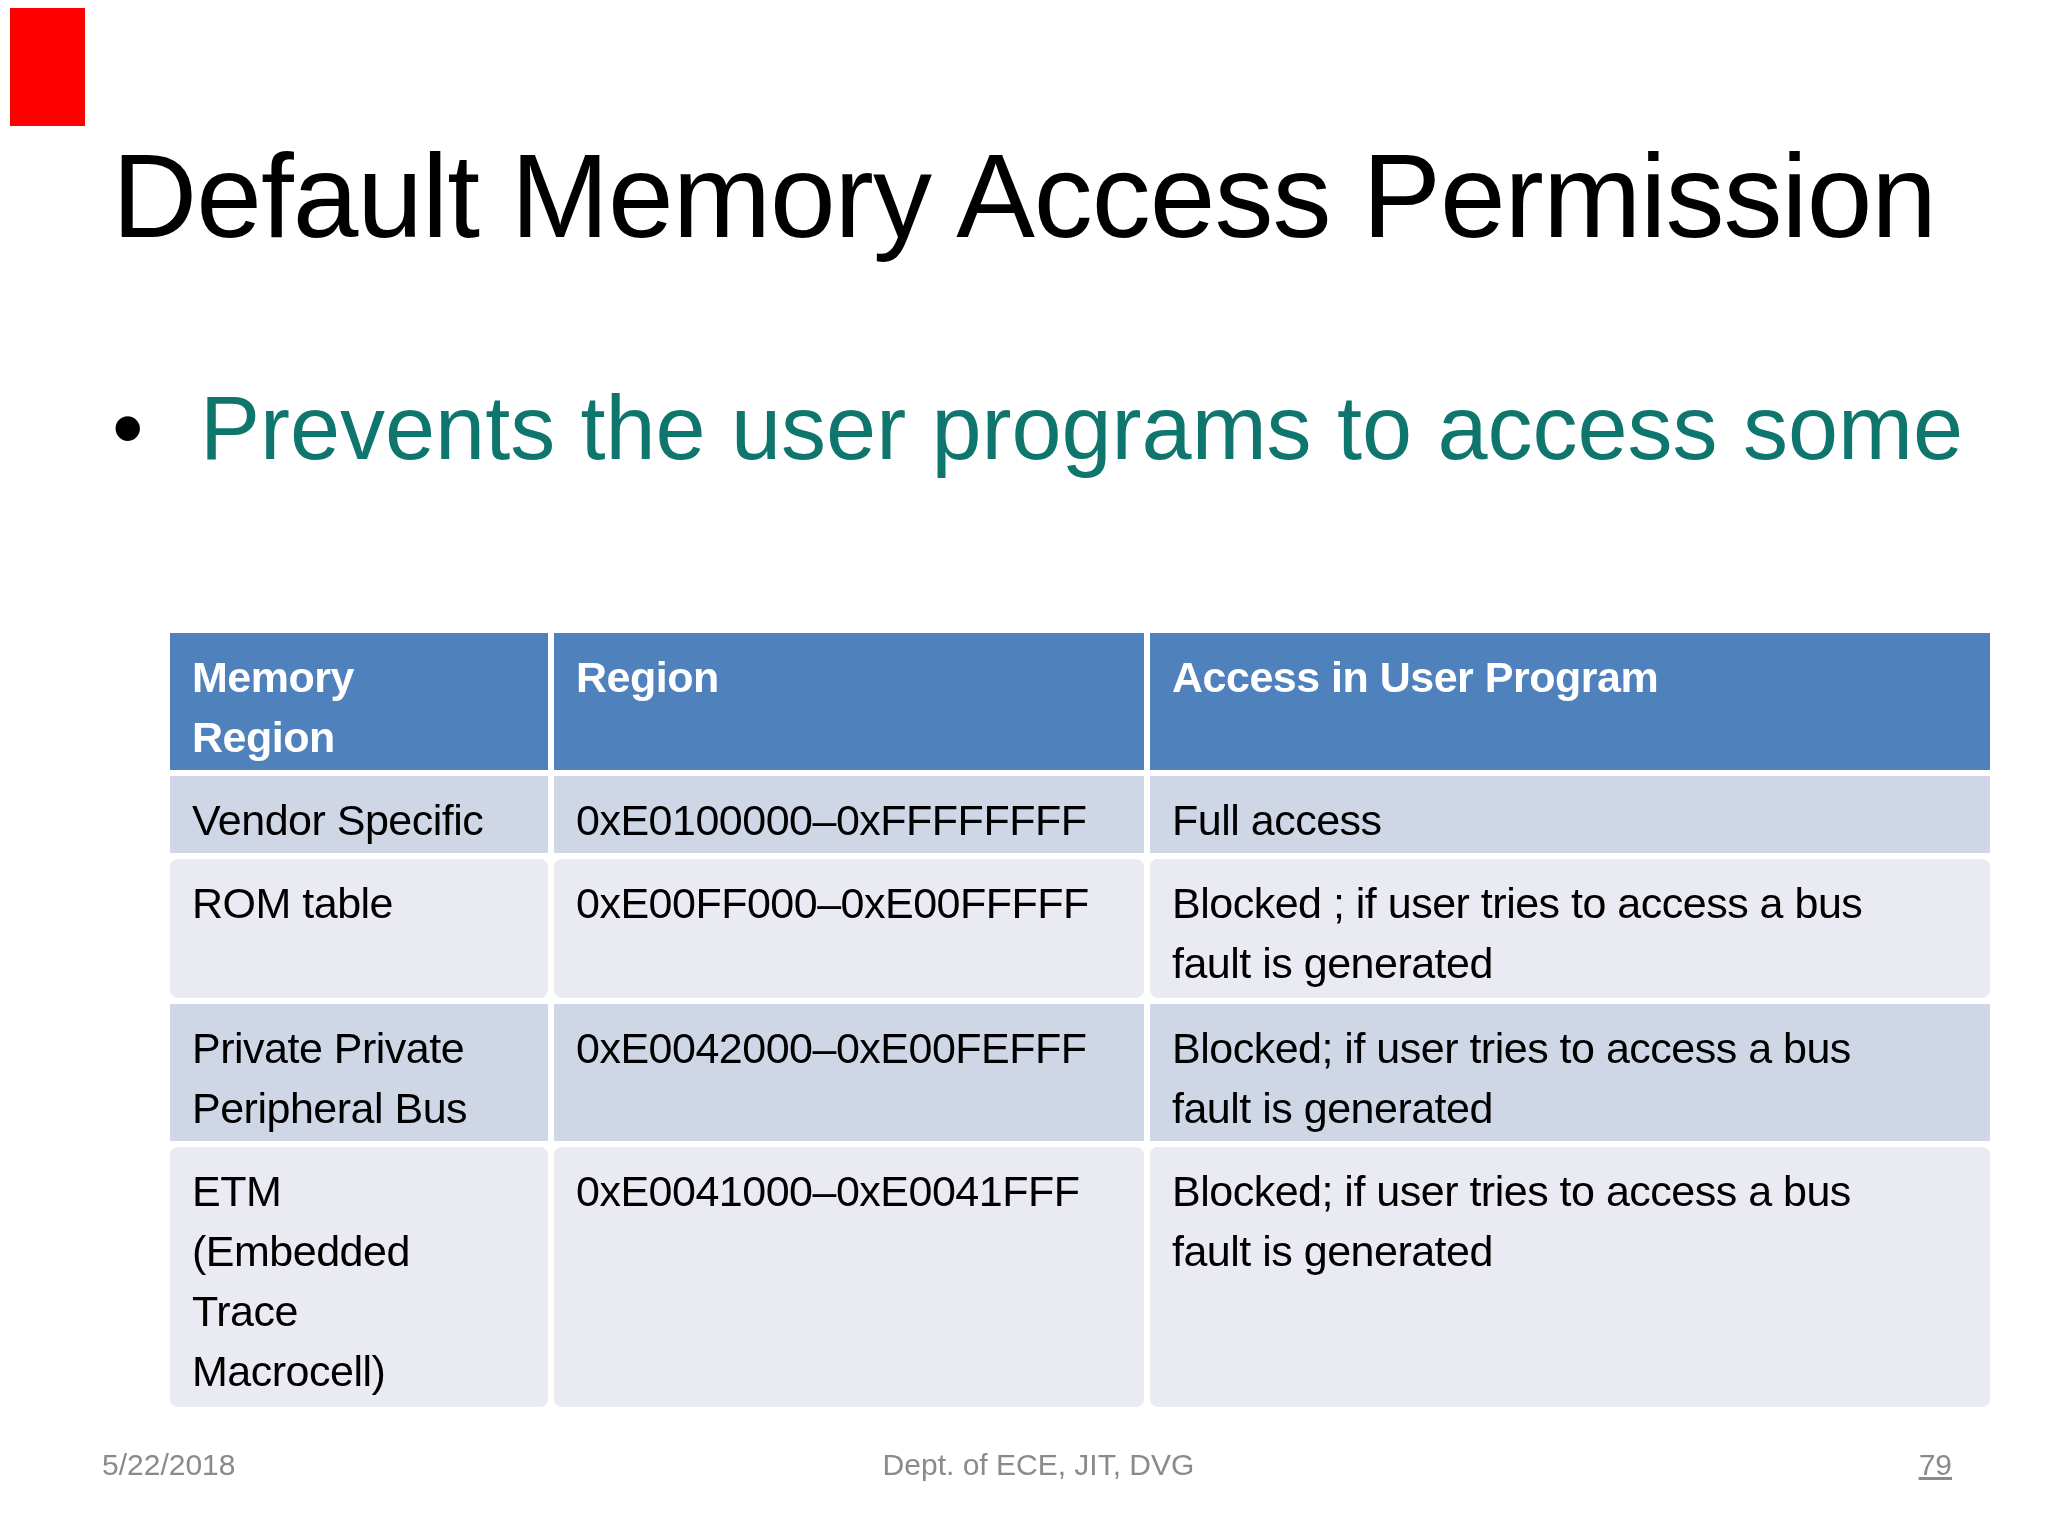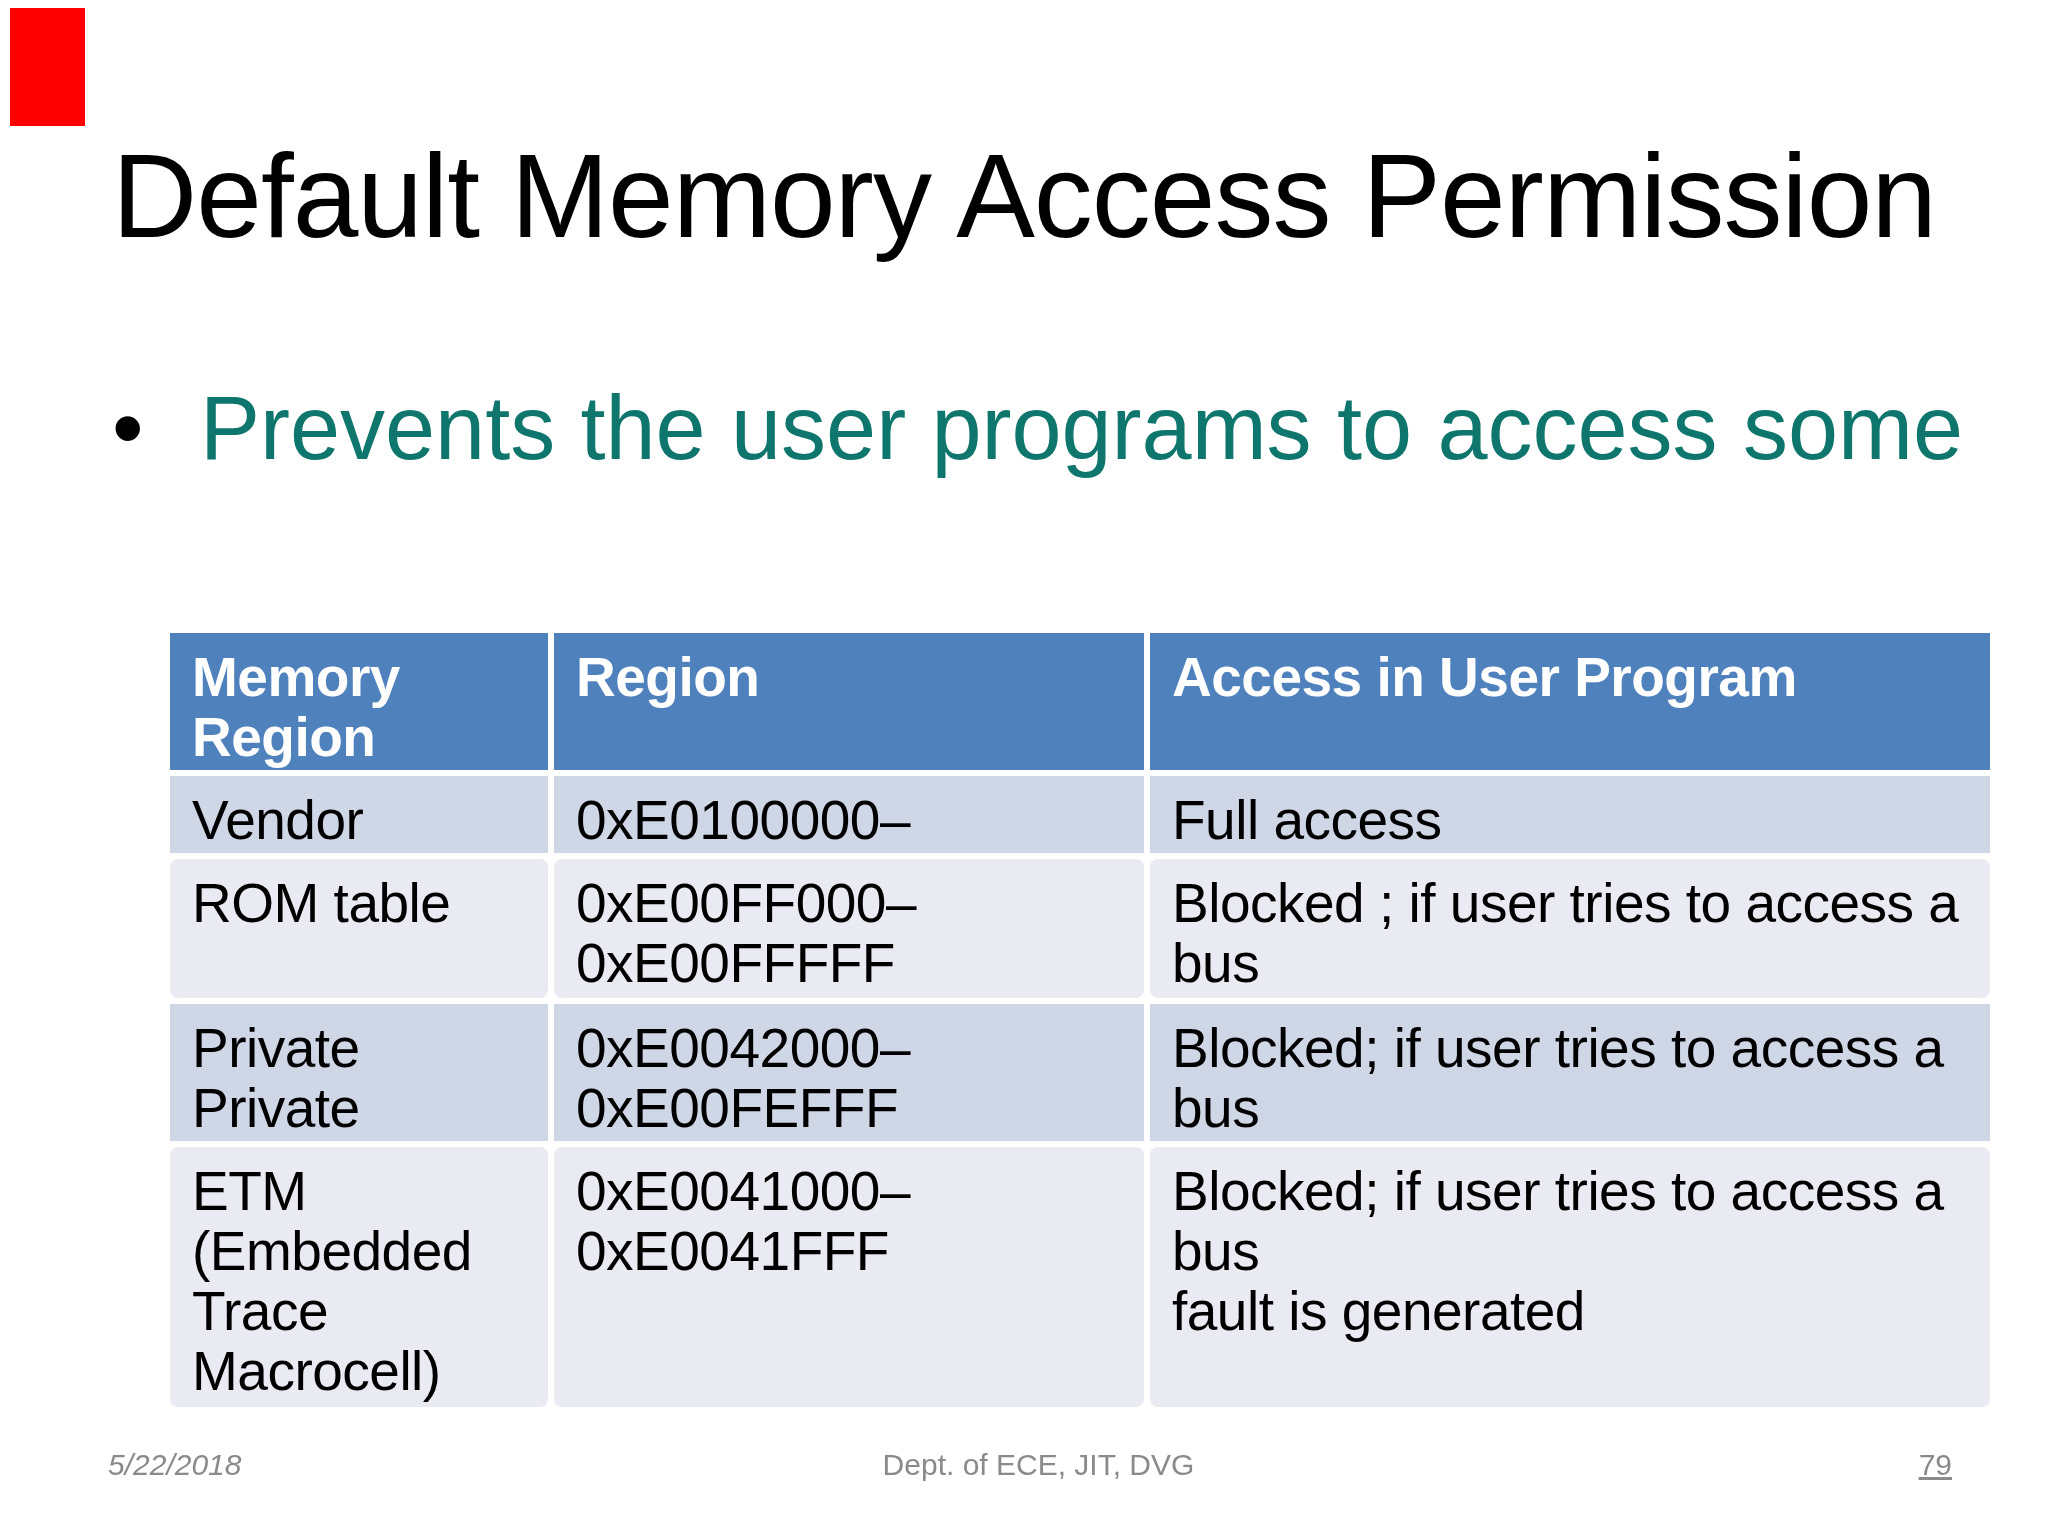--- a/index.html
+++ b/index.html
@@ -76,21 +76,21 @@
     width: 1820px;
     height: 774px;
     display: grid;
     grid-template-columns: 378px 590px 840px;
     grid-template-rows: 137px 77px 139px 137px 260px;
     column-gap: 6px;
     row-gap: 6px;
   }
   .cell {
     padding: 14px 10px 4px 22px;
-    font-size: 55px;
+    font-size: 43px;
     line-height: 60px;
     white-space: pre-line;
     color: #000000;
     overflow: hidden;
     letter-spacing: -0.5px;
   }
   .cell.head {
     background: #4F81BD;
     color: #ffffff;
     font-weight: 700;
@@ -101,21 +101,21 @@
   
   .footer {
     position: absolute;
     left: 0;
     right: 0;
     top: 1448px;
     height: 40px;
     font-size: 30px;
     color: #8A8A8A;
   }
-  .footer-date   { position: absolute; left: 108px; top: 0; font-style: italic; }
+  .footer-date   { position: absolute; left: 102px; top: 0; }
   .footer-center { position: absolute; left: 0; right: 0; top: 0; text-align: center; padding-left: 29px; }
   .footer-page   { position: absolute; right: 96px; top: 0; text-decoration: underline; }
 </style>
 </head>
 <body>
 
 <div class="slide">
 
   <div class="red-accent"></div>
 

